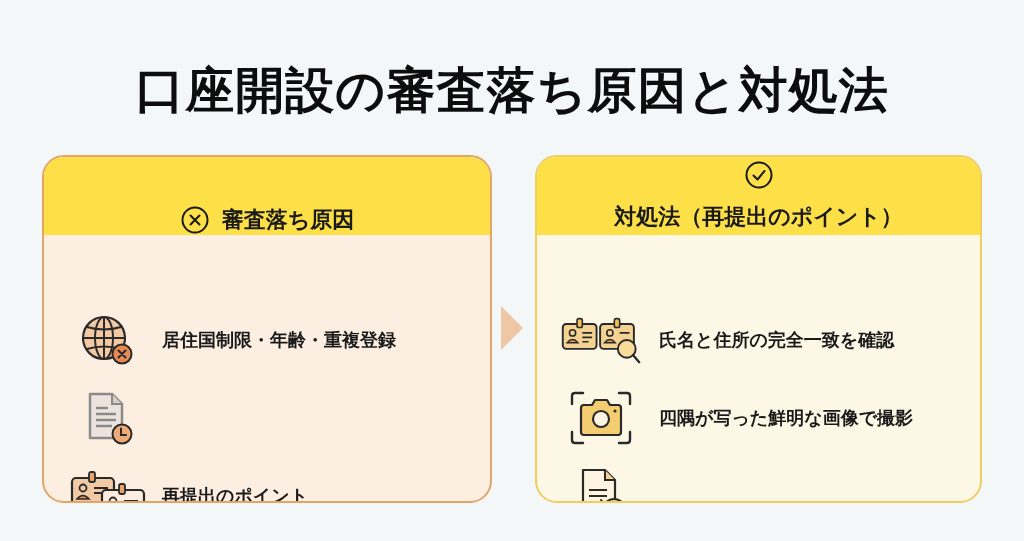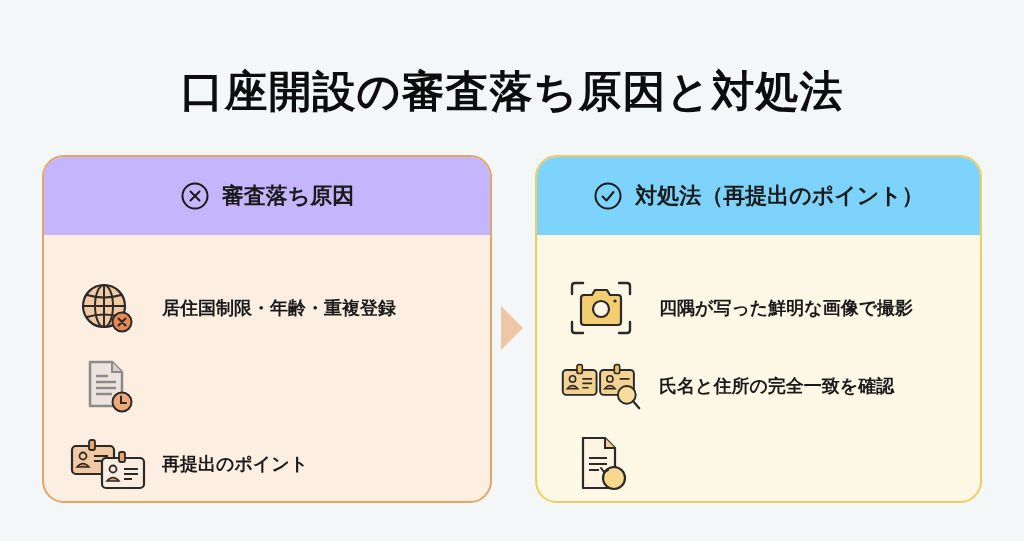--- a/index.html
+++ b/index.html
@@ -7,21 +7,21 @@
   body {
     background: #f3f7f8;
     font-family: "DejaVu Sans", "Liberation Sans", sans-serif;
     color: #1a1a1a;
     position: relative;
   }
   .page-title {
     position: absolute;
     left: 0; top: 60px; width: 1024px;
     text-align: center;
-    font-size: 43px;
+    font-size: 49px;
     font-weight: bold;
     letter-spacing: 1px;
     color: #0d0d0d;
     line-height: 62px;
   }
   .panel {
     position: absolute;
     top: 155px;
     height: 348px;
     border-radius: 22px;
@@ -33,24 +33,24 @@
   .panel-header {
     height: 78px;
     display: flex;
     align-items: center;
     justify-content: center;
     gap: 12px;
     font-size: 22px;
     font-weight: bold;
     color: #1a1a1a;
   }
-  .panel-left .panel-header { background: #c4b5fd; }
-  .panel-right .panel-header { background: #7dd3fc; }
+  .panel-left .panel-header { background: #fde047; align-items: flex-end; }
+  .panel-right .panel-header { background: #fde047; flex-direction: column; }
   .header-icon { width: 30px; height: 30px; display: inline-block; }
-  .panel-body { padding-top: 34px; }
+  .panel-body { padding-top: 34px; margin-top: 32px; }
   .item {
     display: flex;
     align-items: center;
     height: 78px;
     padding-left: 24px;
   }
   .item-icon {
     width: 80px;
     height: 60px;
     display: flex;
@@ -149,34 +149,20 @@
   <div class="panel-header">
     <span class="header-icon">
       <svg width="30" height="30" viewBox="0 0 30 30">
         <circle cx="15" cy="15" r="12.5" fill="none" stroke="#1a1a1a" stroke-width="2"></circle>
         <path d="M9.5 15.5 L13.5 19.5 L20.5 11" fill="none" stroke="#1a1a1a" stroke-width="2" stroke-linecap="round" stroke-linejoin="round"></path>
       </svg>
     </span>
     <span>対処法（再提出のポイント）</span>
   </div>
   <div class="panel-body">
-    <div class="item">
-      <span class="item-icon">
-        <svg width="70" height="60" viewBox="0 0 70 60">
-          <path d="M6 16 V8 Q6 5 9 5 H17" fill="none" stroke="#2a2a2a" stroke-width="2.4" stroke-linecap="round"></path>
-          <path d="M53 5 H61 Q64 5 64 8 V16" fill="none" stroke="#2a2a2a" stroke-width="2.4" stroke-linecap="round"></path>
-          <path d="M6 44 V52 Q6 55 9 55 H17" fill="none" stroke="#2a2a2a" stroke-width="2.4" stroke-linecap="round"></path>
-          <path d="M53 55 H61 Q64 55 64 52 V44" fill="none" stroke="#2a2a2a" stroke-width="2.4" stroke-linecap="round"></path>
-          <path d="M15 20 Q15 17 18 17 H26 L29 12 H41 L44 17 H52 Q55 17 55 20 V44 Q55 47 52 47 H18 Q15 47 15 44 Z" fill="#f4cd70" stroke="#2a2a2a" stroke-width="2.2" stroke-linejoin="round"></path>
-          <circle cx="35" cy="31" r="8" fill="#fdf5e2" stroke="#2a2a2a" stroke-width="2.2"></circle>
-          <circle cx="49" cy="23" r="1.6" fill="#2a2a2a"></circle>
-        </svg>
-      </span>
-      <span class="item-label">四隅が写った鮮明な画像で撮影</span>
-    </div>
     <div class="item">
       <span class="item-icon">
         <svg width="90" height="60" viewBox="0 0 90 60">
           <rect x="2" y="12" width="38" height="28" rx="4" fill="#f4d291" stroke="#2a2a2a" stroke-width="2.2"></rect>
           <rect x="18" y="6" width="6" height="10" rx="2" fill="#f0bf5a" stroke="#2a2a2a" stroke-width="1.8"></rect>
           <circle cx="13" cy="22" r="3.5" fill="none" stroke="#2a2a2a" stroke-width="1.8"></circle>
           <path d="M7 33 Q13 26 19 33 Z" fill="#e4a25a" stroke="#2a2a2a" stroke-width="1.6"></path>
           <line x1="24" y1="22" x2="35" y2="22" stroke="#2a2a2a" stroke-width="1.8"></line>
           <line x1="24" y1="27" x2="35" y2="27" stroke="#2a2a2a" stroke-width="1.8"></line>
           <line x1="24" y1="32" x2="31" y2="32" stroke="#2a2a2a" stroke-width="1.8"></line>
@@ -186,20 +172,34 @@
           <path d="M49 33 Q55 26 61 33 Z" fill="#e4a25a" stroke="#2a2a2a" stroke-width="1.6"></path>
           <line x1="66" y1="22" x2="77" y2="22" stroke="#2a2a2a" stroke-width="1.8"></line>
           <circle cx="74" cy="40" r="10" fill="#f8dc9a" stroke="#2a2a2a" stroke-width="2.2"></circle>
           <line x1="81" y1="47" x2="88" y2="55" stroke="#2a2a2a" stroke-width="2.6" stroke-linecap="round"></line>
         </svg>
       </span>
       <span class="item-label">氏名と住所の完全一致を確認</span>
     </div>
     <div class="item">
       <span class="item-icon">
+        <svg width="70" height="60" viewBox="0 0 70 60">
+          <path d="M6 16 V8 Q6 5 9 5 H17" fill="none" stroke="#2a2a2a" stroke-width="2.4" stroke-linecap="round"></path>
+          <path d="M53 5 H61 Q64 5 64 8 V16" fill="none" stroke="#2a2a2a" stroke-width="2.4" stroke-linecap="round"></path>
+          <path d="M6 44 V52 Q6 55 9 55 H17" fill="none" stroke="#2a2a2a" stroke-width="2.4" stroke-linecap="round"></path>
+          <path d="M53 55 H61 Q64 55 64 52 V44" fill="none" stroke="#2a2a2a" stroke-width="2.4" stroke-linecap="round"></path>
+          <path d="M15 20 Q15 17 18 17 H26 L29 12 H41 L44 17 H52 Q55 17 55 20 V44 Q55 47 52 47 H18 Q15 47 15 44 Z" fill="#f4cd70" stroke="#2a2a2a" stroke-width="2.2" stroke-linejoin="round"></path>
+          <circle cx="35" cy="31" r="8" fill="#fdf5e2" stroke="#2a2a2a" stroke-width="2.2"></circle>
+          <circle cx="49" cy="23" r="1.6" fill="#2a2a2a"></circle>
+        </svg>
+      </span>
+      <span class="item-label">四隅が写った鮮明な画像で撮影</span>
+    </div>
+    <div class="item">
+      <span class="item-icon">
         <svg width="60" height="60" viewBox="0 0 60 60">
           <path d="M12 4 H34 L44 14 V54 H12 Z" fill="#fdf5e2" stroke="#2a2a2a" stroke-width="2.2" stroke-linejoin="round"></path>
           <path d="M34 4 V14 H44" fill="#f4d291" stroke="#2a2a2a" stroke-width="2"></path>
           <line x1="18" y1="24" x2="36" y2="24" stroke="#2a2a2a" stroke-width="2"></line>
           <line x1="18" y1="30" x2="36" y2="30" stroke="#2a2a2a" stroke-width="2"></line>
           <line x1="18" y1="36" x2="28" y2="36" stroke="#2a2a2a" stroke-width="2"></line>
           <circle cx="43" cy="44" r="11" fill="#f8d88f" stroke="#2a2a2a" stroke-width="2.2"></circle>
           <path d="M33 38 L30 34 M33 38 L37 36" fill="none" stroke="#2a2a2a" stroke-width="2" stroke-linecap="round"></path>
         </svg>
       </span>

